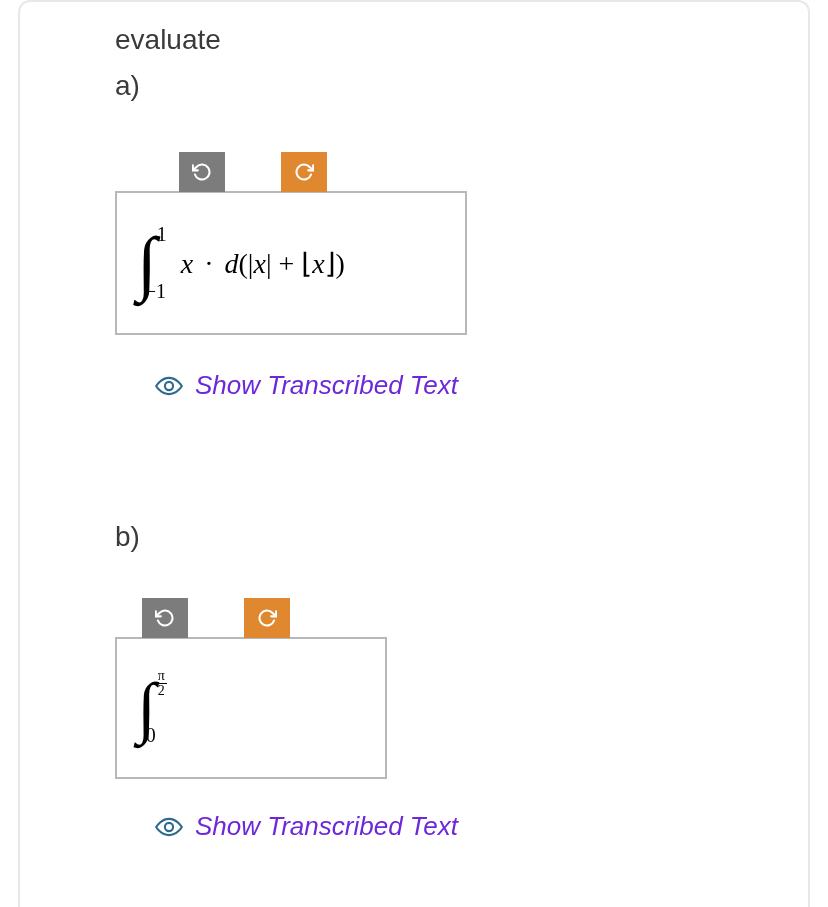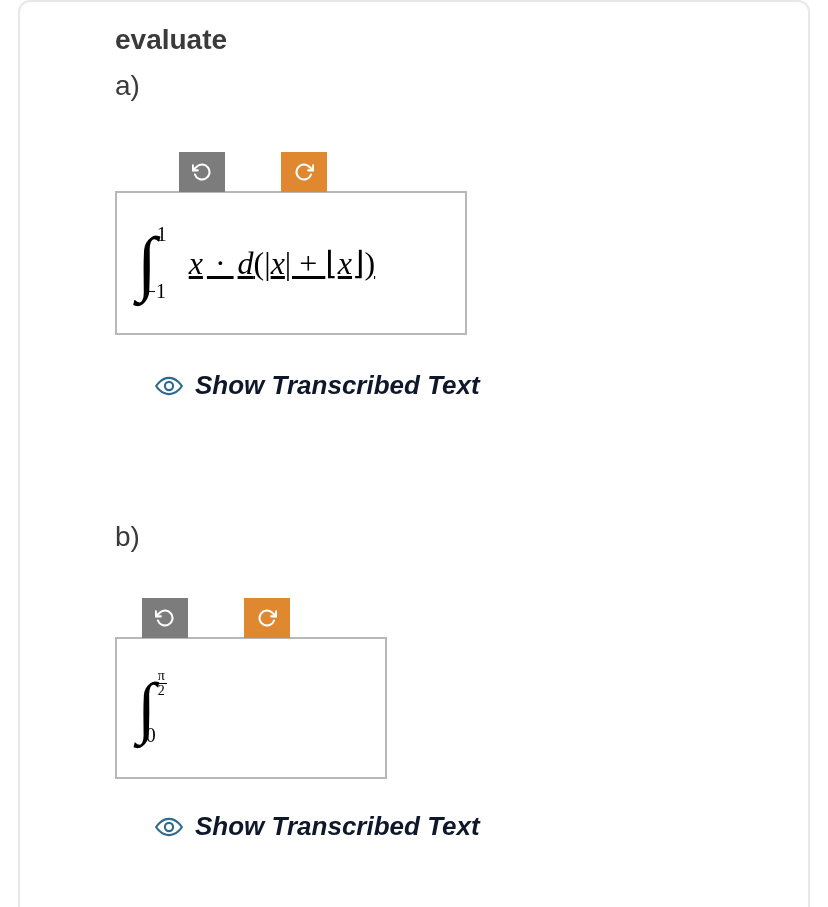--- a/index.html
+++ b/index.html
@@ -24,21 +24,21 @@
       padding: 22px 0 0 0;
       height: 100%;
     }
     .content {
       padding: 0 0 0 95px;
     }
     .instruction {
       font-size: 28px;
       color: #3a3a3a;
       margin-bottom: 14px;
-      font-weight: 700;
+      font-weight: 400;
     }
     .part-label {
       font-size: 28px;
       color: #3a3a3a;
       margin-bottom: 50px;
       font-weight: 400;
     }
     .part-label-b {
       font-size: 28px;
       color: #3a3a3a;
@@ -154,24 +154,23 @@
       margin-left: 8px;
     }
     .frac-top {
       border-bottom: 1px solid #000;
       padding: 0 2px;
     }
     .frac-bot {
       padding: 0 2px;
     }
     .integrand {
-      font-size: 32px;
-      font-style: italic;
-      margin-left: 16px;
-      text-decoration: underline;
+      font-size: 28px;
+      font-style: italic;
+      margin-left: 8px;
     }
     .integrand .op {
       font-style: normal;
       margin: 0 4px;
     }
     .integrand .paren {
       font-style: normal;
     }
     .floor-l, .floor-r {
       font-style: normal;
@@ -185,23 +184,23 @@
     }
     .show-link-b {
       margin-top: 32px;
     }
     .eye-icon {
       width: 28px;
       height: 20px;
       flex-shrink: 0;
     }
     .show-text {
-      color: #0f172a;
+      color: #6d28d9;
       font-size: 26px;
-      font-weight: 700;
+      font-weight: 400;
       font-style: italic;
       cursor: pointer;
     }
   </style>
 </head>
 <body>
 
 <div class="outer-container">
   <div class="content">
     <div class="instruction">evaluate</div>

